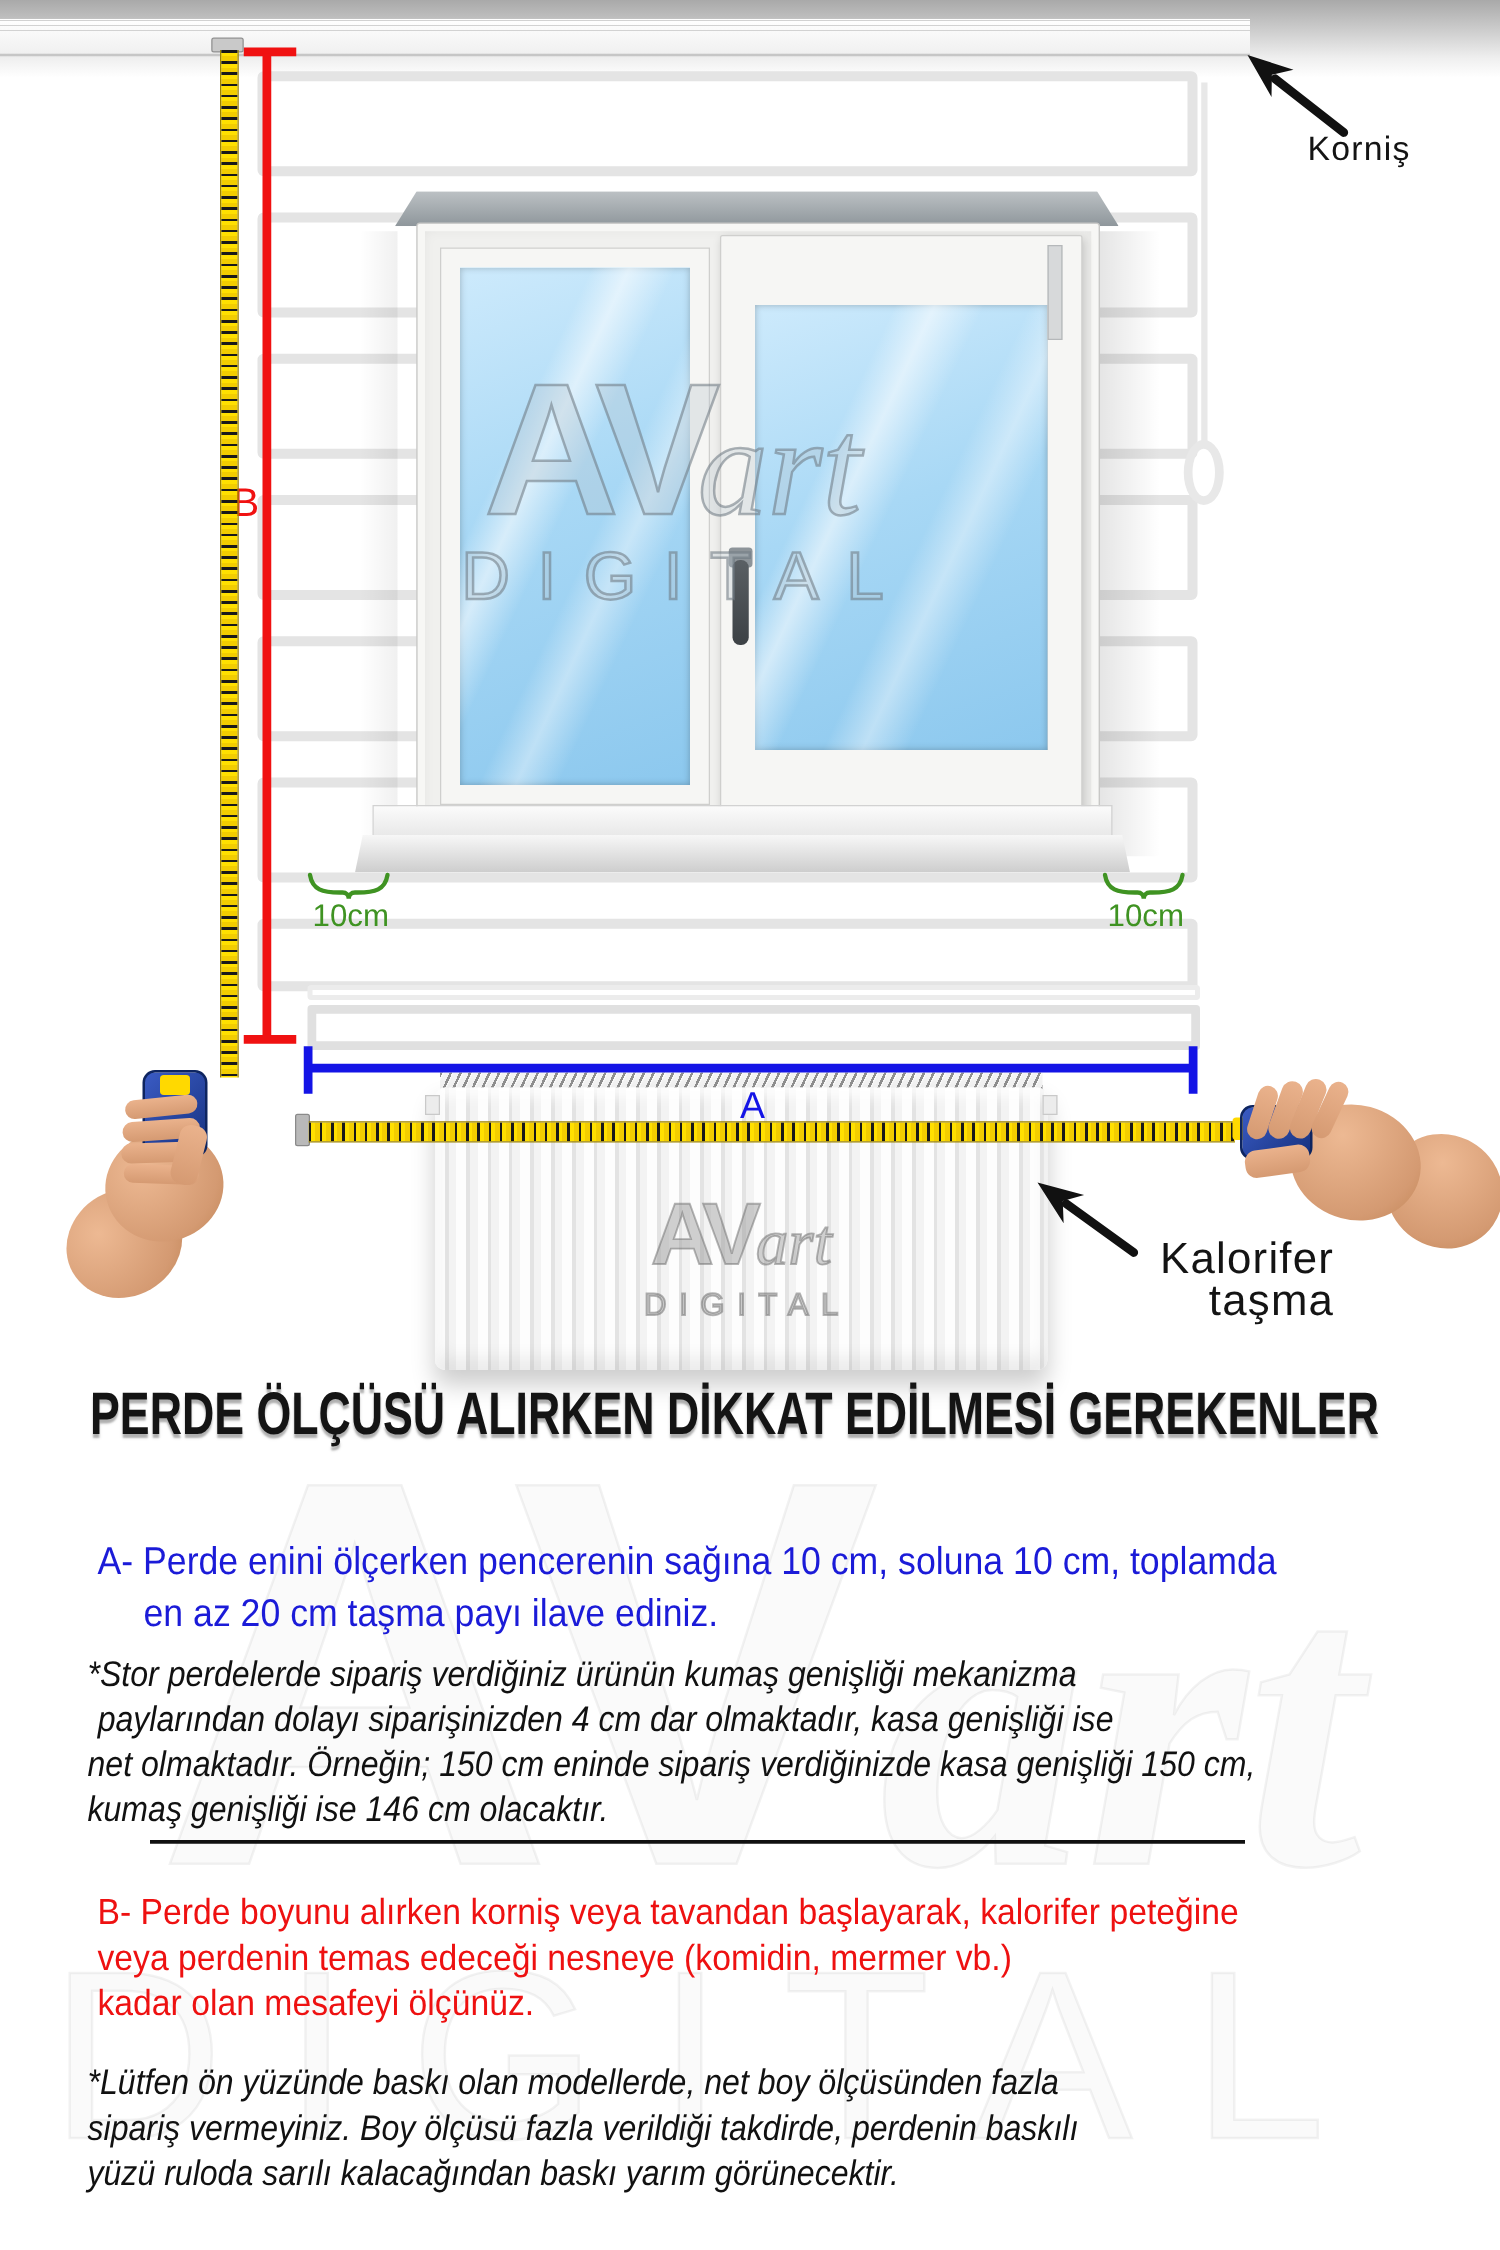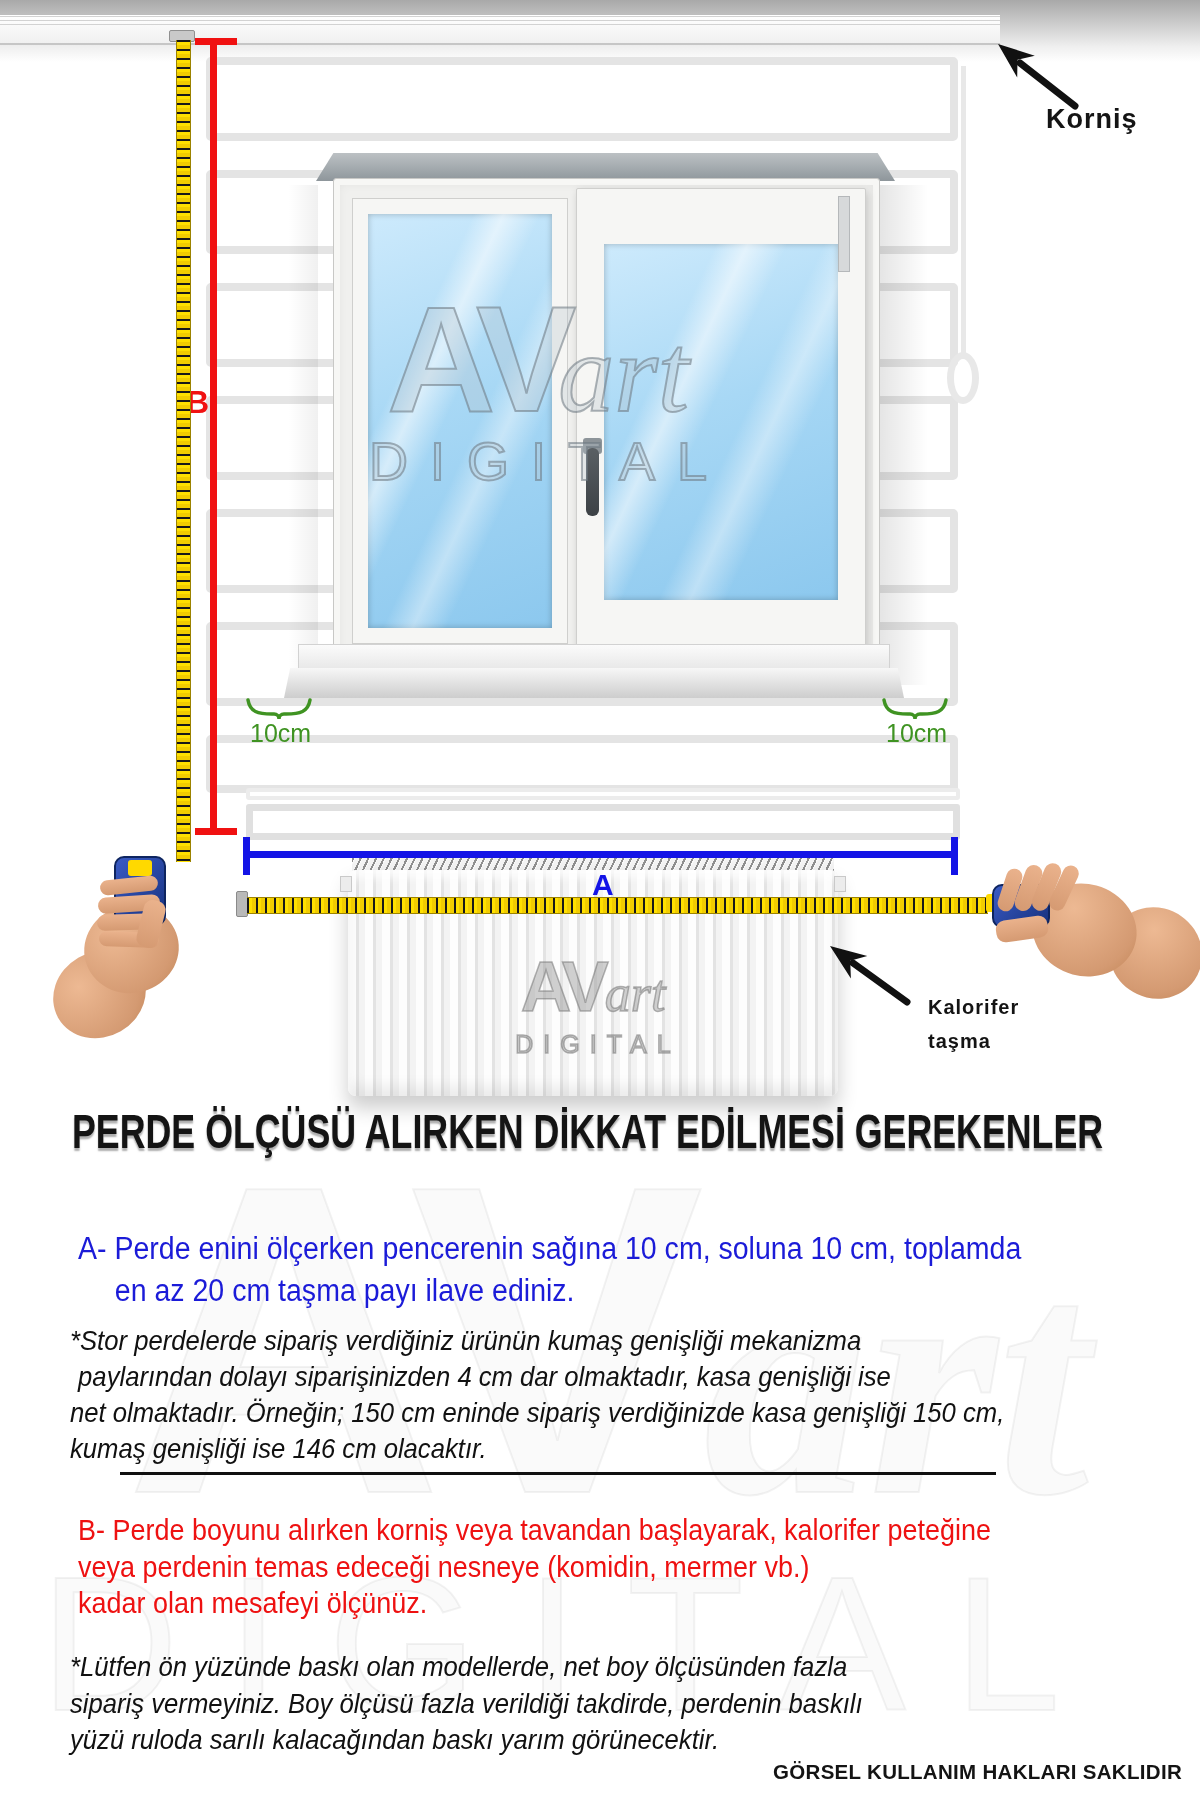--- a/index.html
+++ b/index.html
@@ -75,23 +75,23 @@
   .vtape{left:176px;top:40px;width:13px;height:822px;
          background:repeating-linear-gradient(to bottom,#191919 0 2px,#ffe000 2px 5px,#f2cd00 5px 9px);
          border-left:1px solid #9c8300;border-right:1px solid #9c8300;}
   .vtape-hook{left:169px;top:30px;width:26px;height:12px;background:#c9c9c9;border:1px solid #909090;box-sizing:border-box;border-radius:2px;}
   .htape{left:247px;top:897px;width:741px;height:15px;
          background:repeating-linear-gradient(to right,#191919 0 2px,#ffe000 2px 5px,#f2cd00 5px 9px);
          border-top:1px solid #9c8300;border-bottom:1px solid #9c8300;}
   .htape-hook{left:236px;top:891px;width:12px;height:26px;background:#b9b9b9;border:1px solid #8a8a8a;box-sizing:border-box;border-radius:2px;}
 
   
-  .lbl{font-weight:bold;color:#141414;}
+  .lbl{font-weight:normal;color:#141414;}
   .lbl-kornis{left:1046px;top:104px;font-size:27px;letter-spacing:1px;}
-  .lbl-kalorifer{left:928px;top:990px;font-size:20px;line-height:34px;letter-spacing:1px;}
+  .lbl-kalorifer{left:928px;top:990px;font-size:35px;line-height:34px;letter-spacing:1px;text-align:right;}
   .lbl-b{left:186px;top:384px;font-size:32px;color:#f01111;}
   .lbl-a{left:592px;top:868px;font-size:30px;color:#1414e6;}
   .lbl-10cm{font-size:25px;color:#3f9322;}
 
   
   .skin{background:radial-gradient(circle at 35% 30%,#edb993,#d49a72 70%,#c08455);border-radius:50%;}
   .finger{background:linear-gradient(#eab28c,#d59a72);border-radius:9px;}
   .device{background:linear-gradient(135deg,#3a5bc4,#16317e);border:2px solid #0e2560;border-radius:10px;box-sizing:border-box;}
   .dev-window{background:#ffd900;border-radius:3px;}
 
@@ -243,15 +243,14 @@
     <div>veya perdenin temas edeceği nesneye (komidin, mermer vb.)</div>
     <div>kadar olan mesafeyi ölçünüz.</div>
   </div>
 
   <div class="abs para note-print">
     <div>*Lütfen ön yüzünde baskı olan modellerde, net boy ölçüsünden fazla</div>
     <div>sipariş vermeyiniz. Boy ölçüsü fazla verildiği takdirde, perdenin baskılı</div>
     <div>yüzü ruloda sarılı kalacağından baskı yarım görünecektir.</div>
   </div>
 
-  <div class="abs footer">GÖRSEL KULLANIM HAKLARI SAKLIDIR</div>
 
 </div>
 
 </body></html>

